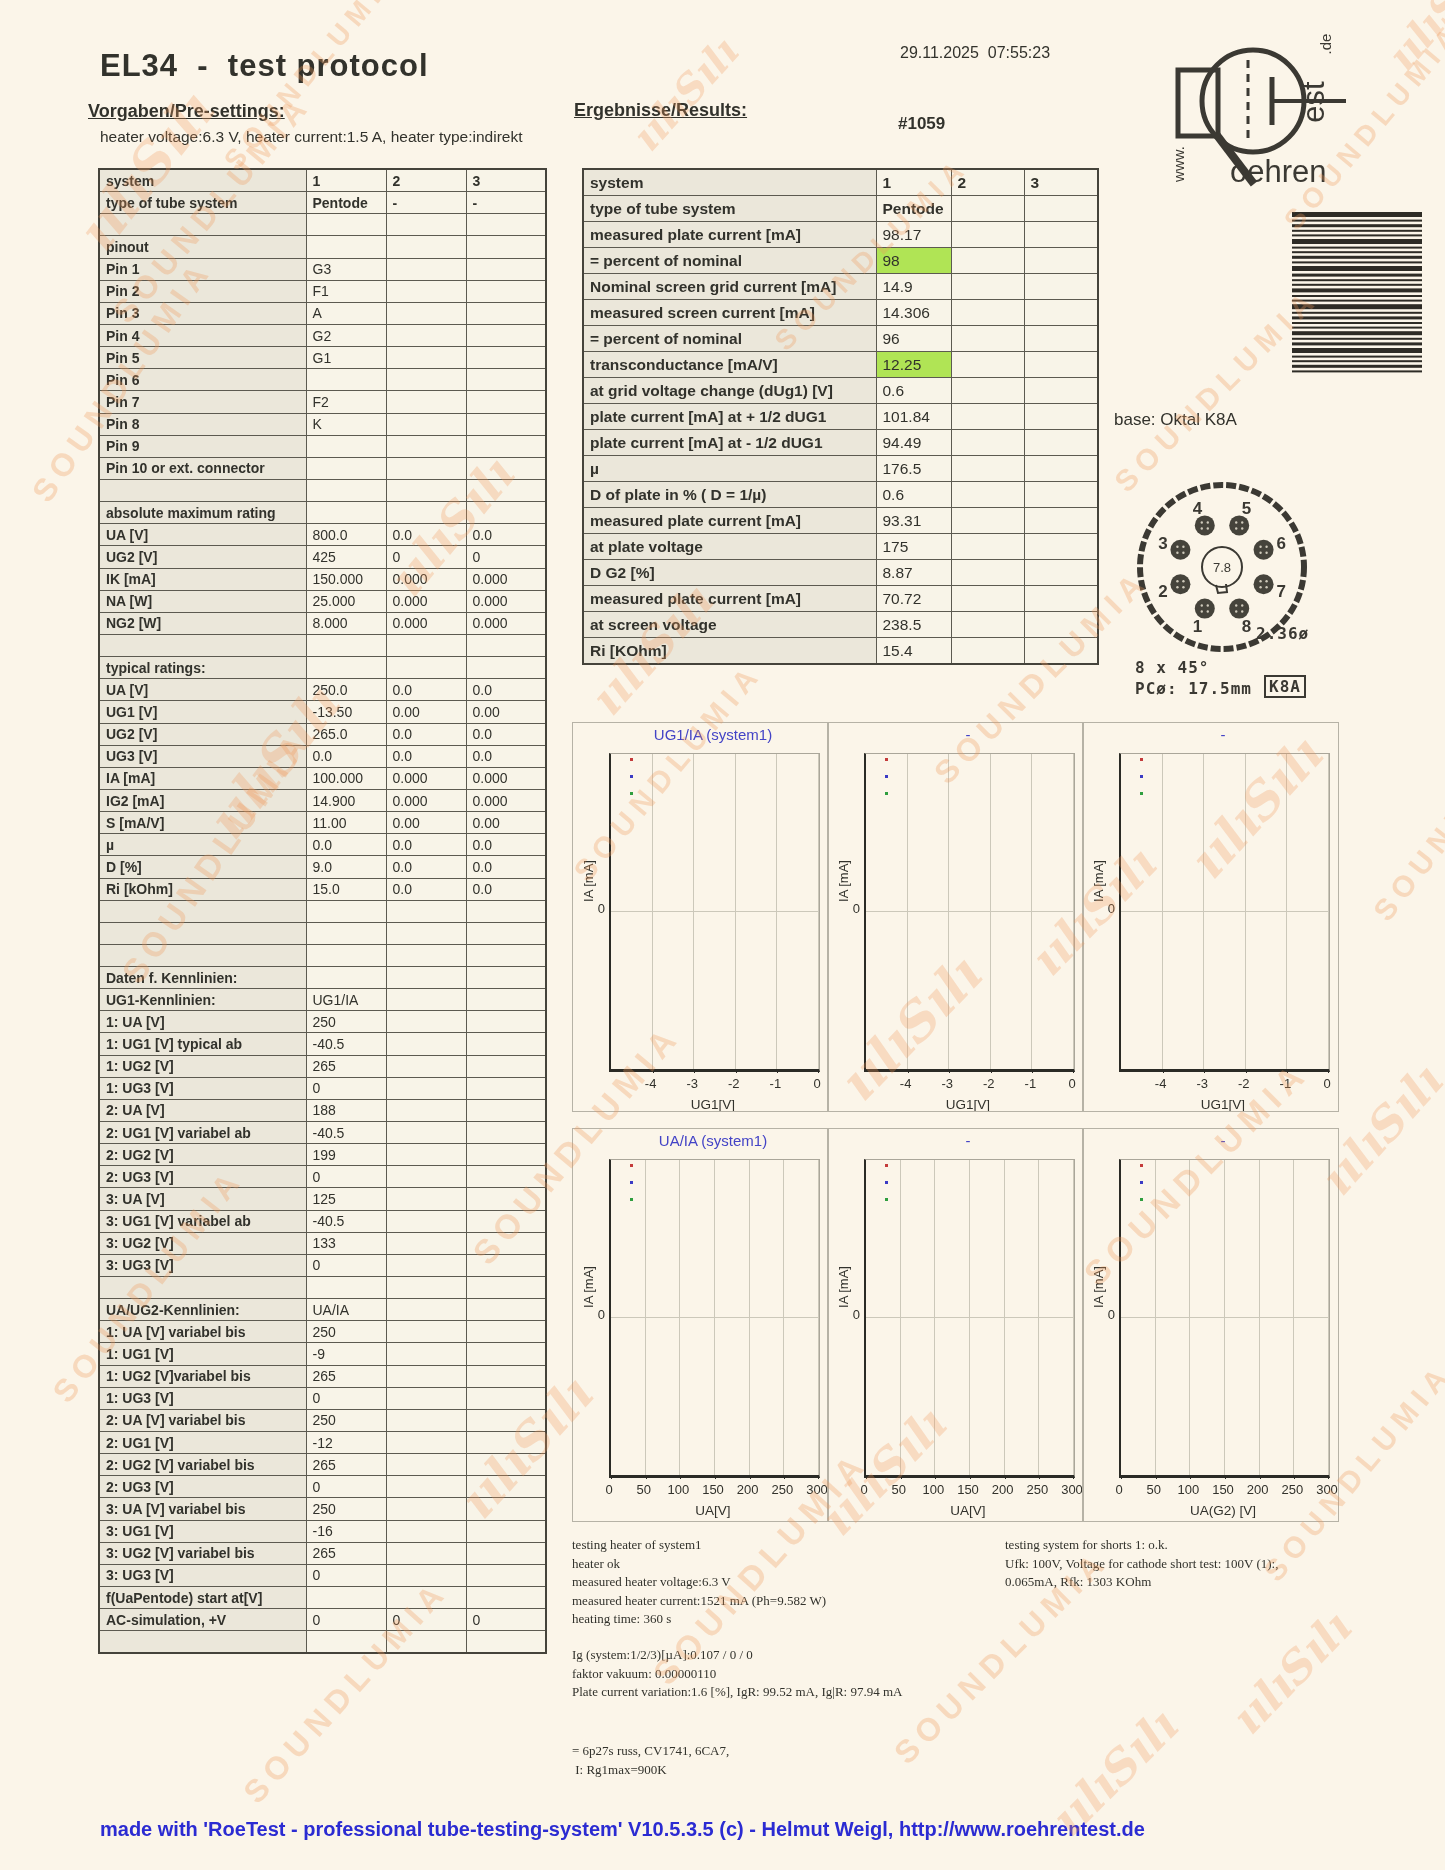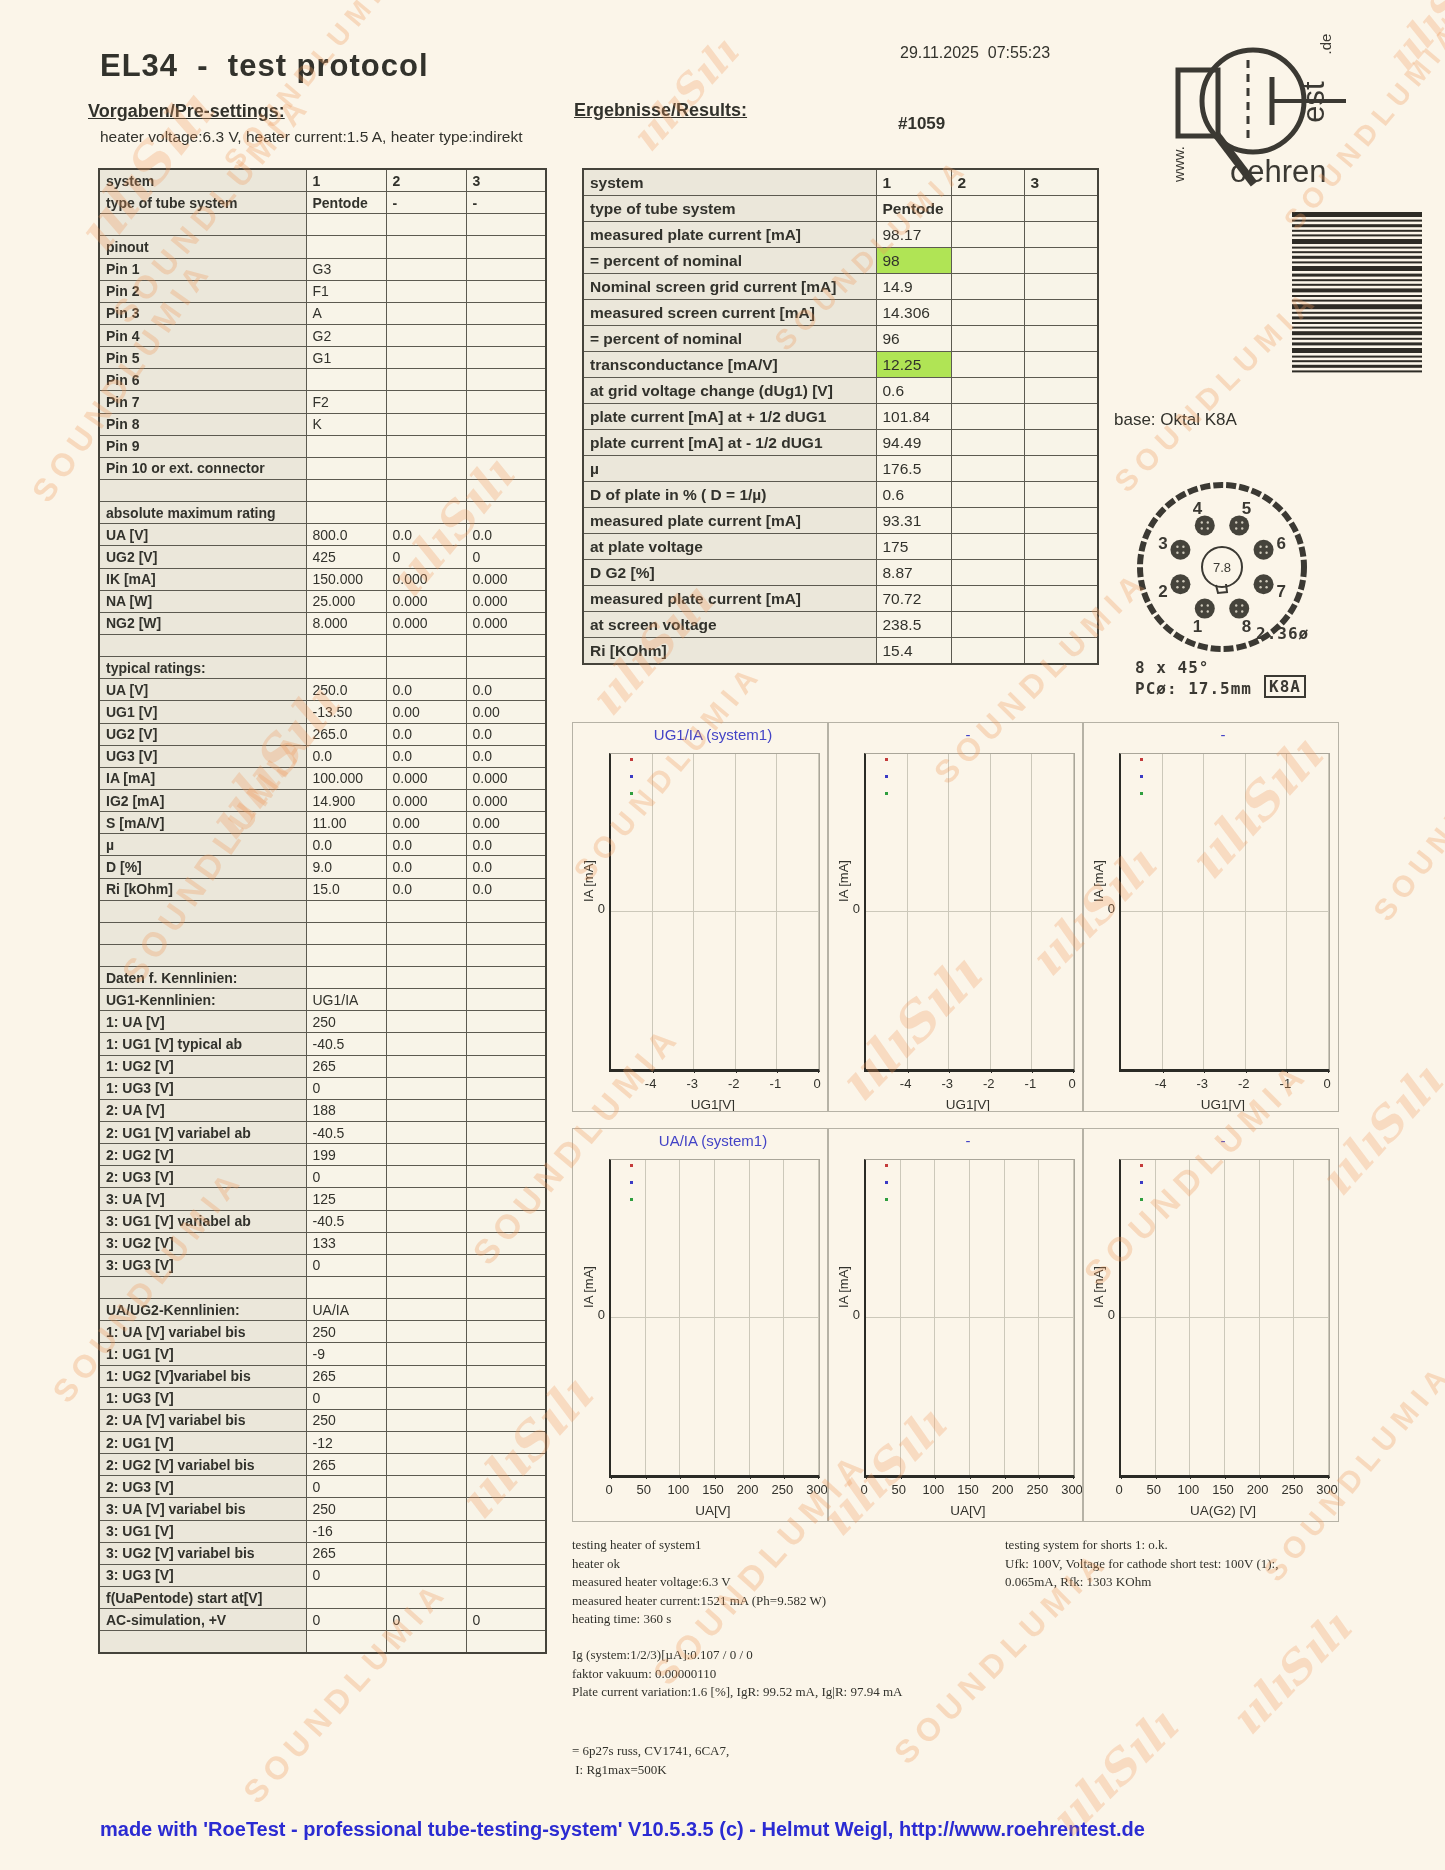--- a/index.html
+++ b/index.html
@@ -883,21 +883,21 @@
         <div class="xtick" style="left: 174.667px;">200</div>
         <div class="xtick" style="left: 209.333px;">250</div>
         <div class="xtick" style="left: 244px;">300</div>
         <div class="xlab">UA(G2) [V]</div>
       </div>
     </div>
 
   <div class="note" id="notes-heater" style="left:572px;top:1536px"><div>testing heater of system1</div><div>heater ok</div><div>measured heater voltage:6.3 V</div><div>measured heater current:1521 mA (Ph=9.582 W)</div><div>heating time: 360 s</div></div>
   <div class="note" id="notes-shorts" style="left:1005px;top:1536px"><div>testing system for shorts 1: o.k.</div><div>Ufk: 100V, Voltage for cathode short test: 100V (1):,</div><div>0.065mA, Rfk: 1303 KOhm</div></div>
   <div class="note" id="notes-vacuum" style="left:572px;top:1646px"><div>Ig (system:1/2/3)[µA]:0.107 / 0 / 0</div><div>faktor vakuum: 0.00000110</div><div>Plate current variation:1.6 [%], IgR: 99.52 mA, Ig|R: 97.94 mA</div></div>
-  <div class="note" id="notes-equiv" style="left:572px;top:1742px"><div>= 6p27s russ, CV1741, 6CA7,</div><div> I: Rg1max=500K</div></div>
+  <div class="note" id="notes-equiv" style="left:572px;top:1742px"><div>= 6p27s russ, CV1741, 6CA7,</div><div> I: Rg1max=900K</div></div>
 
   <div class="abs" id="footer">made with 'RoeTest - professional tube-testing-system' V10.5.3.5 (c) - Helmut Weigl, http://www.roehrentest.de</div>
 
   <div id="wm">
       <div class="wm wms" style="left: 90px; top: 210px; font-size: 54px; transform: rotate(-52deg); transform-origin: left center;">ıılıSılı</div>
       <div class="wm wms" style="left: 640px; top: 120px; font-size: 40px; transform: rotate(-48deg); transform-origin: left center;">ıılıSılı</div>
       <div class="wm wms" style="left: 1396px; top: 40px; font-size: 40px; transform: rotate(-50deg); transform-origin: left center;">ıılıSılı</div>
       <div class="wm wmw" style="left: 230px; top: 150px; font-size: 28px; transform: rotate(-50deg); transform-origin: left center;">SOUNDLUMIA</div>
       <div class="wm wmw" style="left: 120px; top: 300px; font-size: 32px; transform: rotate(-50deg); transform-origin: left center;">SOUNDLUMIA</div>
       <div class="wm wmw" style="left: 40px; top: 480px; font-size: 32px; transform: rotate(-55deg); transform-origin: left center;">SOUNDLUMIA</div>

